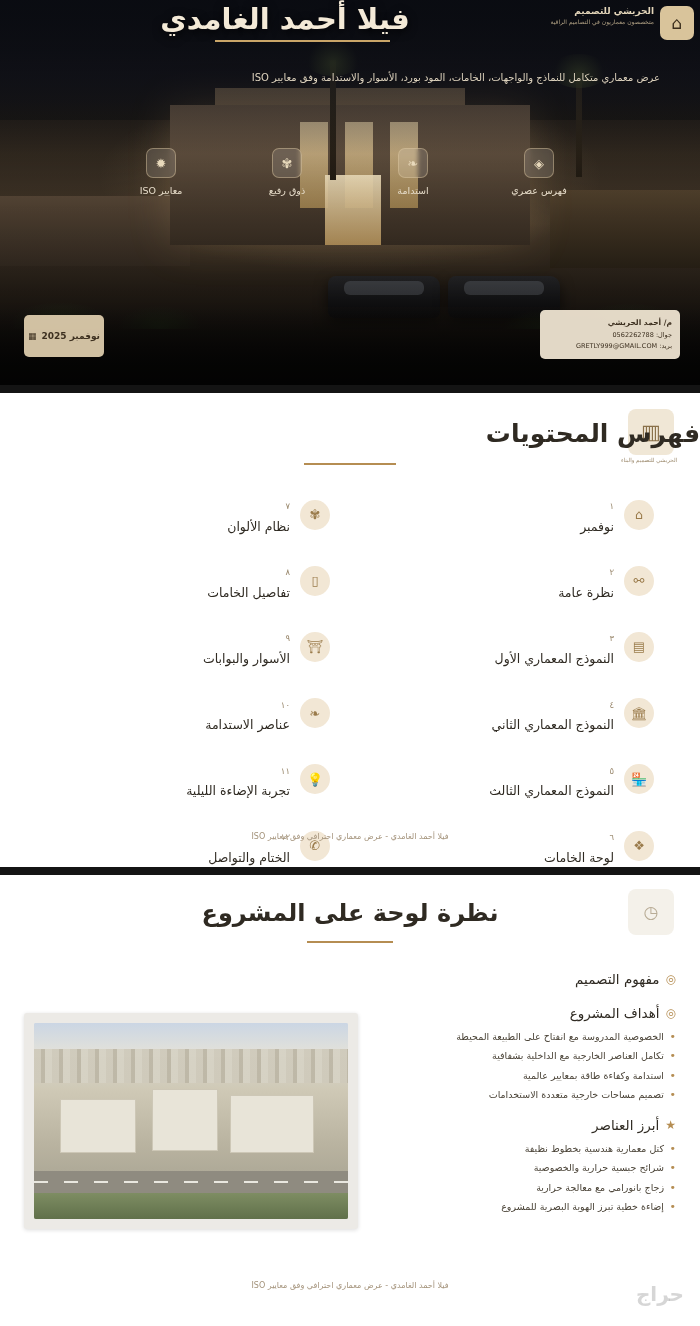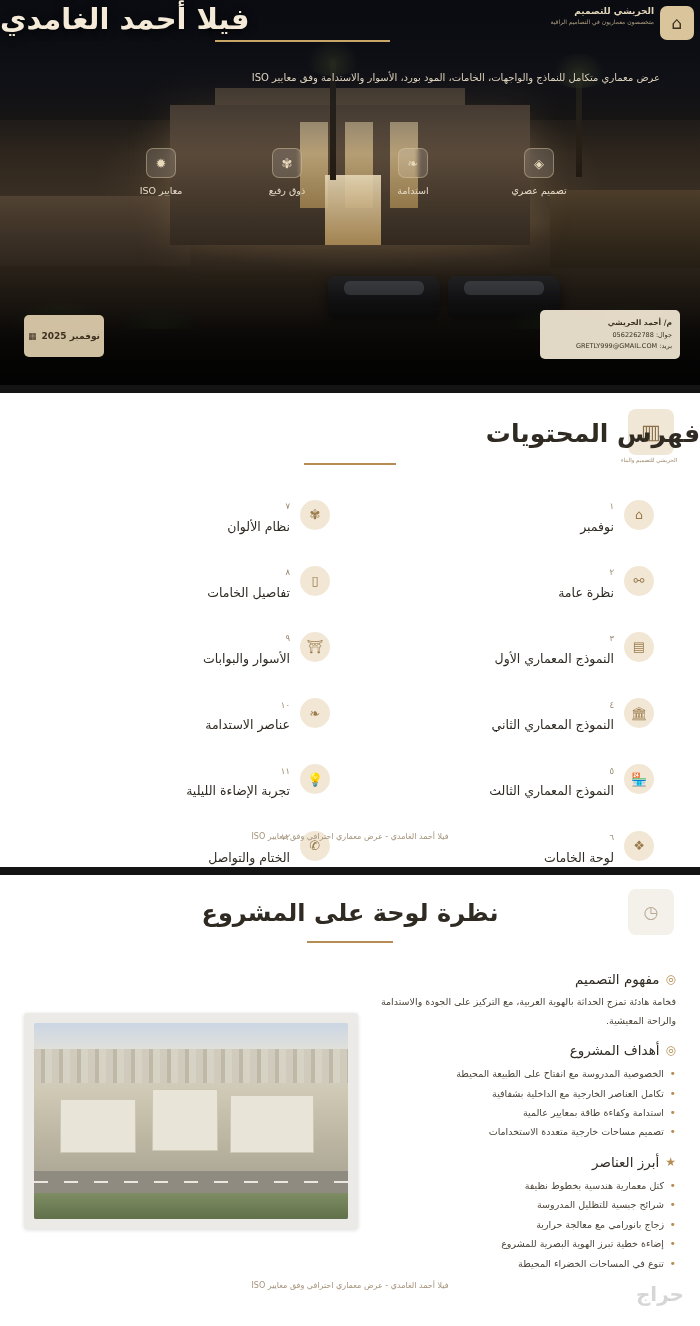--- a/index.html
+++ b/index.html
@@ -105,21 +105,21 @@
   }
   .brand-text {
     position:absolute; top:6px; right:46px; text-align:right; color:#e4d6ba;
   }
   .brand-text .bt-main { font-size:9px; font-weight:bold; letter-spacing:.3px; }
   .brand-text .bt-sub { font-size:6px; color:#b5a versioning; }
   .brand-text .bt-sub { font-size:6px; color:#b0a083; margin-top:2px; }
 
   .hero-title {
     position:absolute; top:2px; right:130px; left:0;
-    text-align:left; color:#f4ead7; font-size:29px; font-weight:bold;
+    text-align:center; color:#f4ead7; font-size:29px; font-weight:bold;
     letter-spacing:.5px;
     text-shadow: 0 2px 10px rgba(0,0,0,.8);
   }
   .hero-underline {
     position:absolute; top:40px; left:215px; width:175px; height:2px;
     background:#c8a濃; background:#c9a568;
   }
   .hero-sub {
     position:absolute; top:68px; left:40px; right:40px;
     color:#ddd2bd; font-size:10px; line-height:1.9;
@@ -298,21 +298,21 @@
       <div class="bt-sub">متخصصون معماريون في التصاميم الراقية</div>
     </div>
 
     <h1 class="hero-title">فيلا أحمد الغامدي</h1>
     <div class="hero-underline"></div>
     <p class="hero-sub">عرض معماري متكامل للنماذج والواجهات، الخامات، المود بورد، الأسوار والاستدامة وفق معايير ISO</p>
 
     <div class="hero-chips">
       <div class="chip">
         <div class="chip-ico">◈</div>
-        <div class="chip-lbl">تصميم عصري</div>
+        <div class="chip-lbl">فهرس عصري</div>
       </div>
       <div class="chip">
         <div class="chip-ico">❧</div>
         <div class="chip-lbl">استدامة</div>
       </div>
       <div class="chip">
         <div class="chip-ico">✾</div>
         <div class="chip-lbl">ذوق رفيع</div>
       </div>
       <div class="chip">
@@ -443,21 +443,20 @@
   <div class="s3-rule"></div>
 
   <div class="s3-body">
     <div class="s3-right">
 
       <div>
         <div class="blk-head">
           <span class="blk-ico">◎</span>
           <span class="blk-title">مفهوم التصميم</span>
         </div>
-        <p class="blk-para">فخامة هادئة تمزج الحداثة بالهوية العربية، مع التركيز على الجودة والاستدامة والراحة المعيشية.</p>
       </div>
 
       <div class="blk-gap"></div>
 
       <div>
         <div class="blk-head">
           <span class="blk-ico">◎</span>
           <span class="blk-title">أهداف المشروع</span>
         </div>
         <ul class="blk-list">
@@ -470,24 +469,23 @@
 
       <div class="blk-gap"></div>
 
       <div>
         <div class="blk-head">
           <span class="blk-ico">★</span>
           <span class="blk-title">أبرز العناصر</span>
         </div>
         <ul class="blk-list">
           <li>كتل معمارية هندسية بخطوط نظيفة</li>
-          <li>شرائح جبسية للتظليل المدروسة</li>
+          <li>شرائح جبسية حرارية والخصوصية</li>
           <li>زجاج بانورامي مع معالجة حرارية</li>
           <li>إضاءة خطية تبرز الهوية البصرية للمشروع</li>
-          <li>تنوع في المساحات الخضراء المحيطة</li>
         </ul>
       </div>
     </div>
 
     <div class="s3-left">
       <div class="photo-frame">
         <div class="photo">
           <div class="ph-sky"></div>
           <div class="ph-city"></div>
           <div class="ph-block ph-b1"></div>

